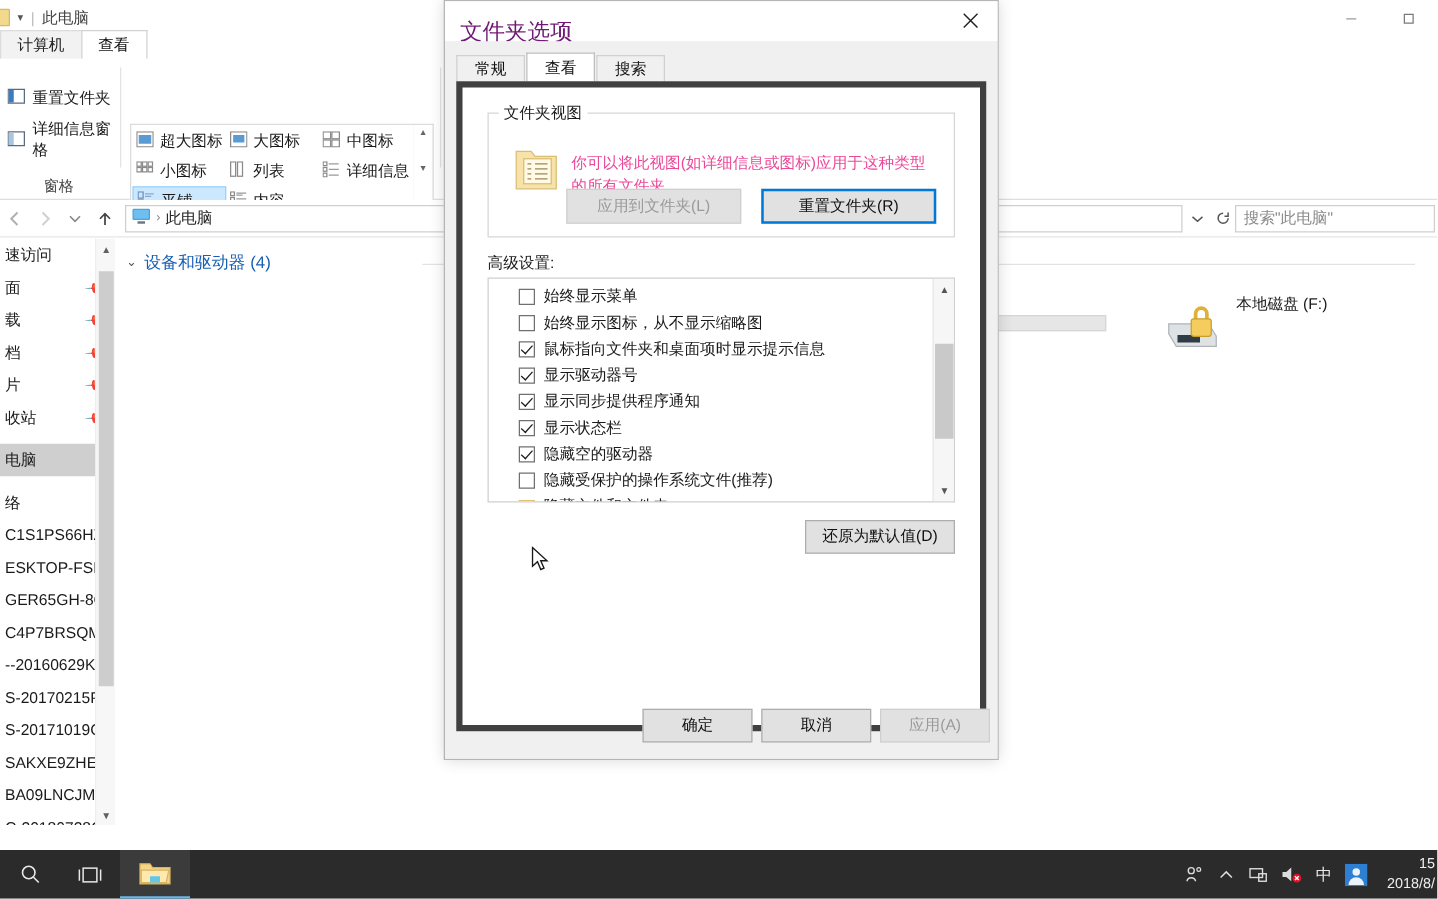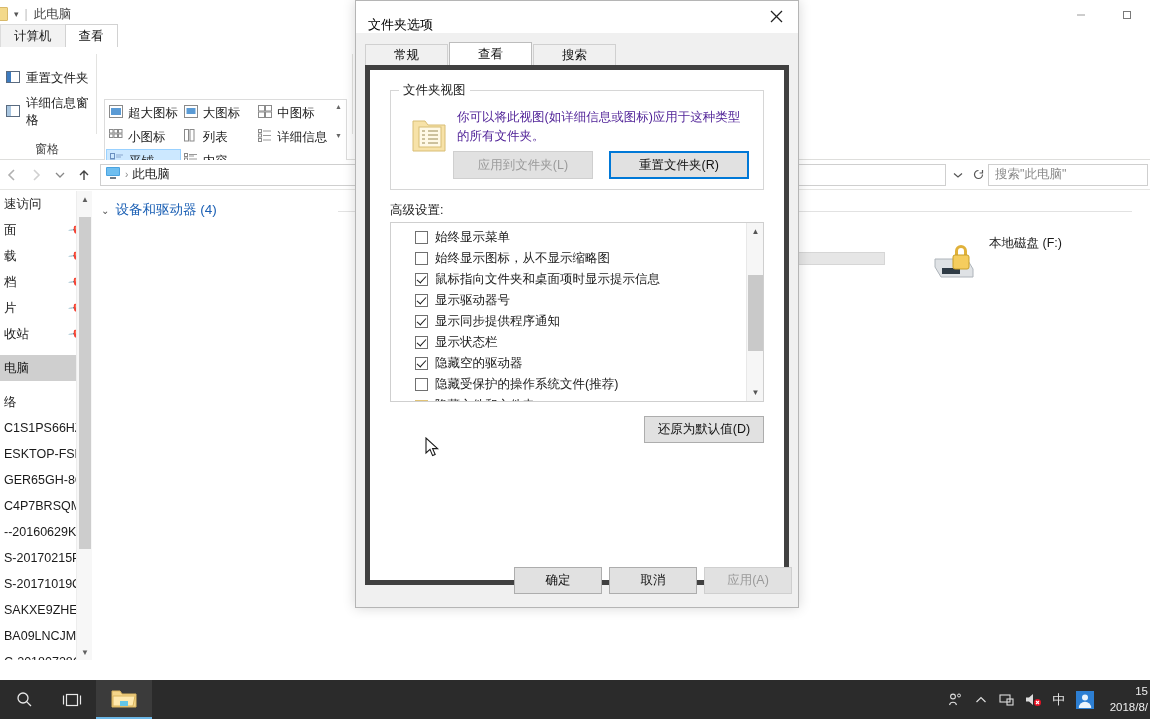--- a/index.html
+++ b/index.html
@@ -175,53 +175,53 @@
   
   .dialog {
     position: absolute; left: 355px; top: 0; width: 444px; height: 608px;
     background: #f0f0f0; border: 1px solid #b5b5b5;
     box-shadow: 0 0 12px rgba(0,0,0,0.16);
   }
   .dlg-title {
     position: absolute; left: 0; top: 0; width: 100%; height: 32px;
     background: #ffffff; display: flex; align-items: center;
   }
-  .dlg-title .t { font-size: 13px; color: #000000; padding-left: 12px; margin-top: 16px; }
+  .dlg-title .t { font-size: 18px; color: #701a75; padding-left: 12px; margin-top: 16px; }
   .dlg-close {
     position: absolute; right: 0; top: 0; width: 44px; height: 31px;
     display: flex; align-items: center; justify-content: center; color: #222;
   }
   .dlg-body { position: absolute; left: 0; top: 32px; width: 100%; bottom: 0; background: #f0f0f0; }
 
   .tabstrip {
     position: absolute; left: 9px; top: 9px; display: flex; align-items: flex-end; height: 24px;
   }
   .dtab {
-    height: 22px; padding: 0 28px; font-size: 12.5px; color: #111;
+    height: 22px; padding: 0 14px; font-size: 12.5px; color: #111;
     display: flex; align-items: center; background: #f0f0f0;
     border: 1px solid #d0d0d0; border-bottom: none; margin-right: 1px;
   }
   .dtab.active { background: #ffffff; height: 24px; border-color: #bdbdbd; }
   .tabpage {
     position: absolute; left: 9px; top: 32px; right: 9px; height: 520px;
     background: #ffffff; border: 5px solid #404040;
   }
 
   .groupbox {
     position: absolute; left: 20px; top: 20px; right: 20px; height: 100px;
     border: 1px solid #d6d6d6;
   }
   .gb-legend {
     position: absolute; left: 8px; top: -9px; background: #ffffff; padding: 0 4px;
     font-size: 12.5px; color: #1a1a1a;
   }
   .fv-icon { position: absolute; left: 20px; top: 24px; width: 36px; height: 40px; }
   .fv-text {
-    position: absolute; left: 66px; top: 17px; right: 14px;
-    font-size: 12.5px; color: #4c1d95; line-height: 1.55;
+    position: absolute; left: 66px; top: 30px; right: 14px;
+    font-size: 12.5px; color: #ec4899; line-height: 1.55;
   }
   .btn {
     font-size: 12.5px; color: #111; background: #e1e1e1; border: 1px solid #adadad;
     display: flex; align-items: center; justify-content: center; font-family: inherit;
   }
   .btn.disabled { color: #9a9a9a; background: #e1e1e1; border-color: #cfcfcf; }
   .btn.primary { background: #e1e1e1; border: 2px solid #0078d7; }
 
   .adv-label { position: absolute; left: 20px; top: 132px; font-size: 12.5px; color: #1a1a1a; }
   .adv-list {

